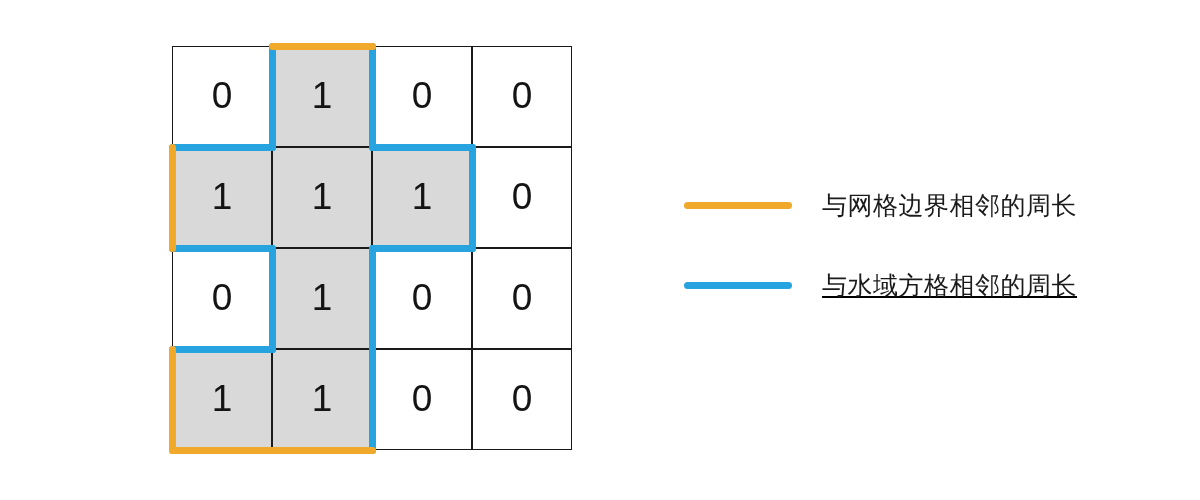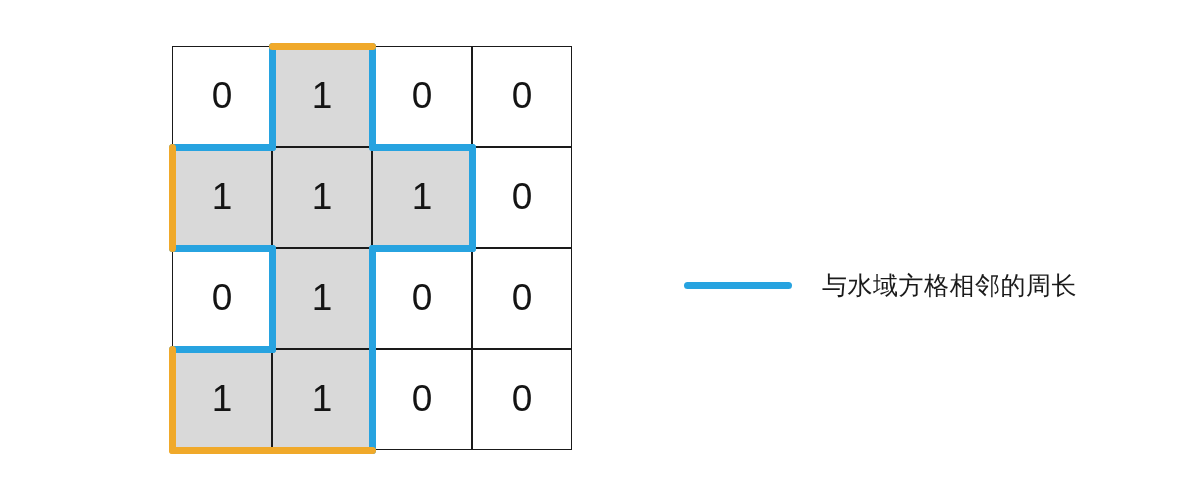--- a/index.html
+++ b/index.html
@@ -157,19 +157,23 @@
       <div class="edge h" style="left: -3.5px; width: 107px; top: 299.5px; background: rgb(39, 163, 224);"></div>
       <div class="edge v" style="top: 299.5px; height: 108px; left: 196.5px; background: rgb(39, 163, 224);"></div>
       <div class="edge h" style="left: 96.5px; width: 107px; top: -3.5px; background: rgb(240, 169, 42);"></div>
       <div class="edge v" style="top: 97.5px; height: 108px; left: -3.5px; background: rgb(240, 169, 42);"></div>
       <div class="edge v" style="top: 299.5px; height: 108px; left: -3.5px; background: rgb(240, 169, 42);"></div>
       <div class="edge h" style="left: -3.5px; width: 107px; top: 400.5px; background: rgb(240, 169, 42);"></div>
       <div class="edge h" style="left: 96.5px; width: 107px; top: 400.5px; background: rgb(240, 169, 42);"></div>
     </div>
 
   <div class="legend" id="legend">
-      <div class="legend-row" style="top: 80px;">
+      <div class="legend-row" style="top: 0px;">
+        <span class="legend-swatch" style="background: rgb(240, 169, 42);"></span>
+        <span class="legend-label">与网格边界相邻的周长</span>
+      </div>
+      <div class="legend-row" style="top: 80px; text-decoration: underline;">
         <span class="legend-swatch" style="background: rgb(39, 163, 224);"></span>
         <span class="legend-label">与水域方格相邻的周长</span>
       </div>
     </div>
 
 </div>
 
 </body></html>

